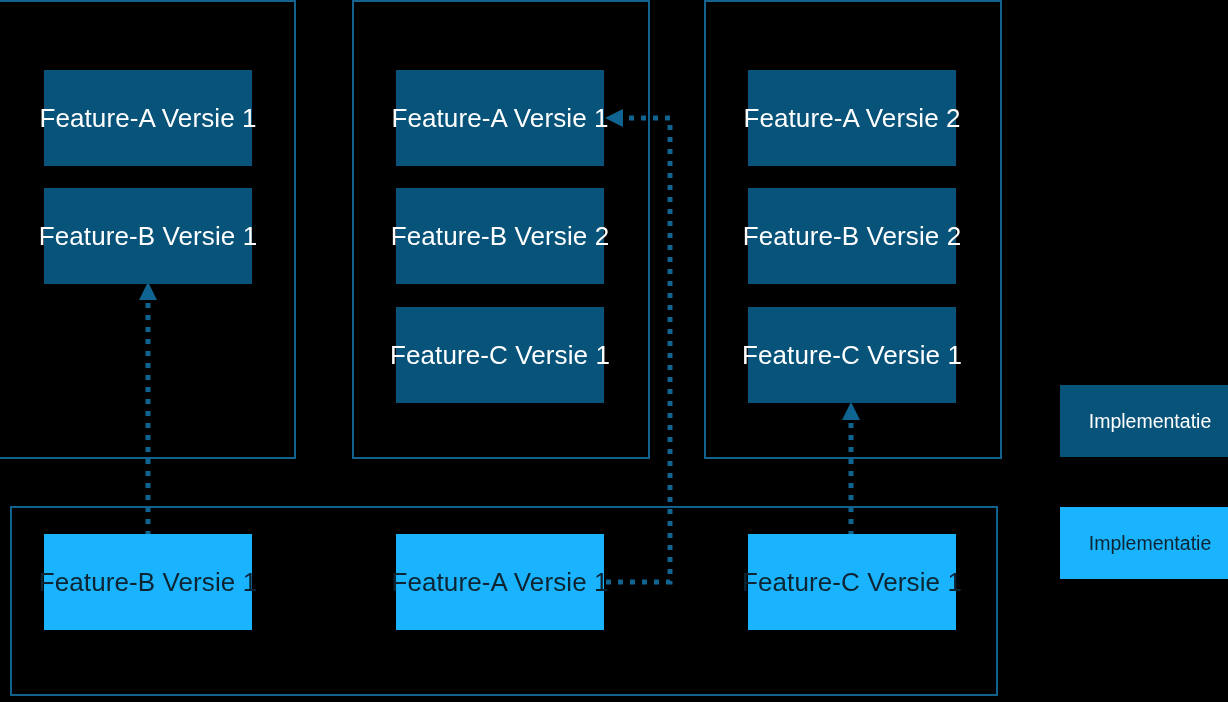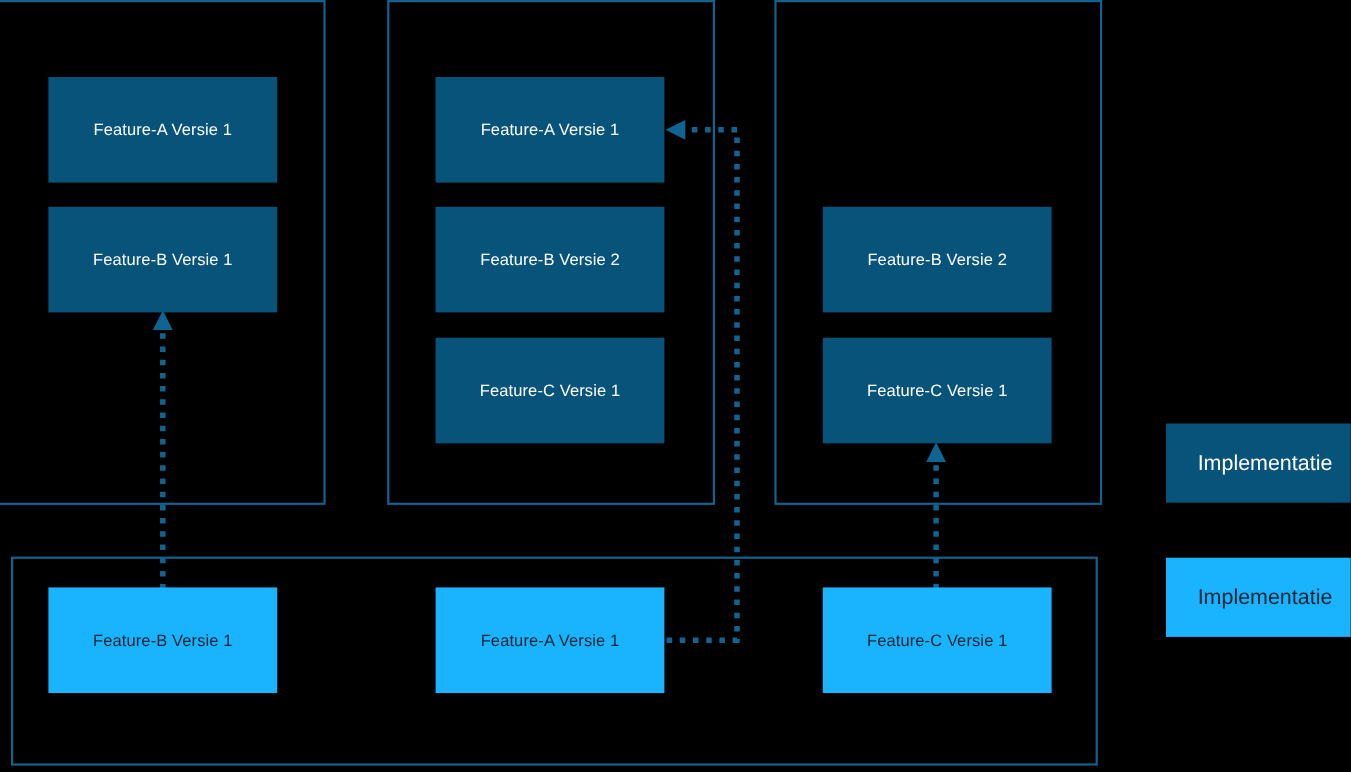--- a/index.html
+++ b/index.html
@@ -22,21 +22,21 @@
     border: 2px solid #12628e;
     box-sizing: border-box;
     background: transparent;
   }
   .node {
     position: absolute;
     box-sizing: border-box;
     display: flex;
     align-items: center;
     justify-content: center;
-    font-size: 15px;
+    font-size: 26px;
     letter-spacing: 0.1px;
     white-space: nowrap;
   }
   .node.spec {
     background: #08537a;
     color: #ffffff;
   }
   .node.impl {
     background: #19b4fd;
     color: #0d2433;
@@ -109,20 +109,23 @@
   <div class="node spec" style="left:396px; top:70px; width:208px; height:96px;">
     <span>Feature-A Versie 1</span>
   </div>
   <div class="node spec" style="left:396px; top:188px; width:208px; height:96px;">
     <span>Feature-B Versie 2</span>
   </div>
   <div class="node spec" style="left:396px; top:307px; width:208px; height:96px;">
     <span>Feature-C Versie 1</span>
   </div>
 
+  <div class="node spec" style="left:748px; top:70px; width:208px; height:96px;">
+    <span>Feature-A Versie 2</span>
+  </div>
   <div class="node spec" style="left:748px; top:188px; width:208px; height:96px;">
     <span>Feature-B Versie 2</span>
   </div>
   <div class="node spec" style="left:748px; top:307px; width:208px; height:96px;">
     <span>Feature-C Versie 1</span>
   </div>
 
   <div class="node impl" style="left:44px; top:534px; width:208px; height:96px;">
     <span>Feature-B Versie 1</span>
   </div>

